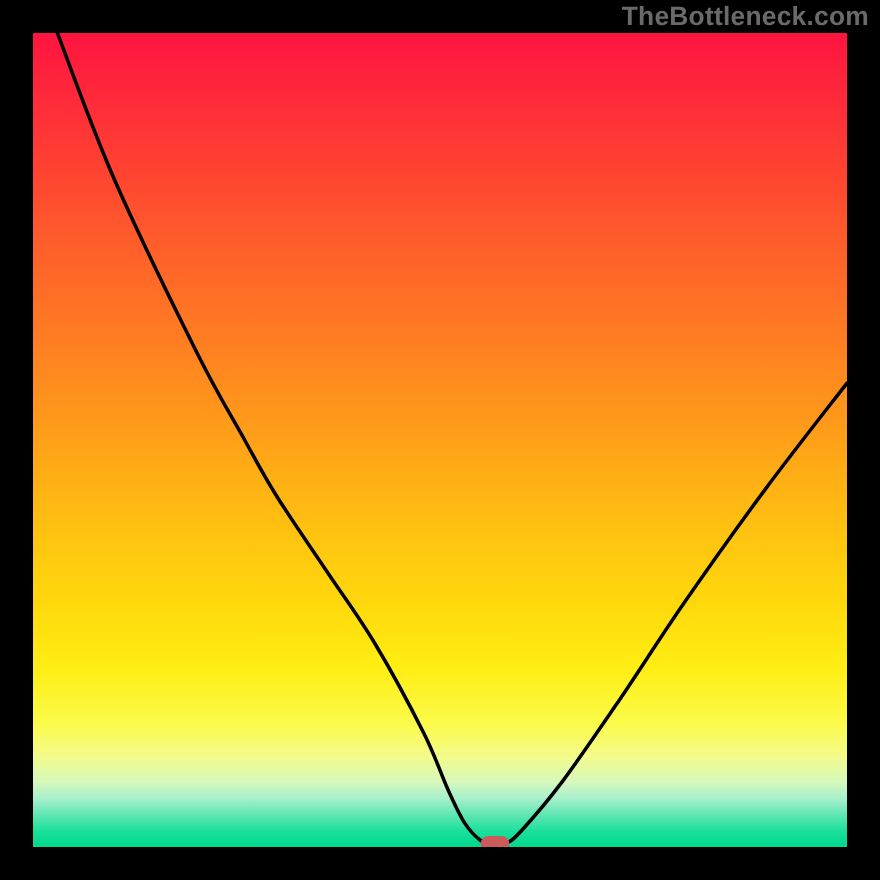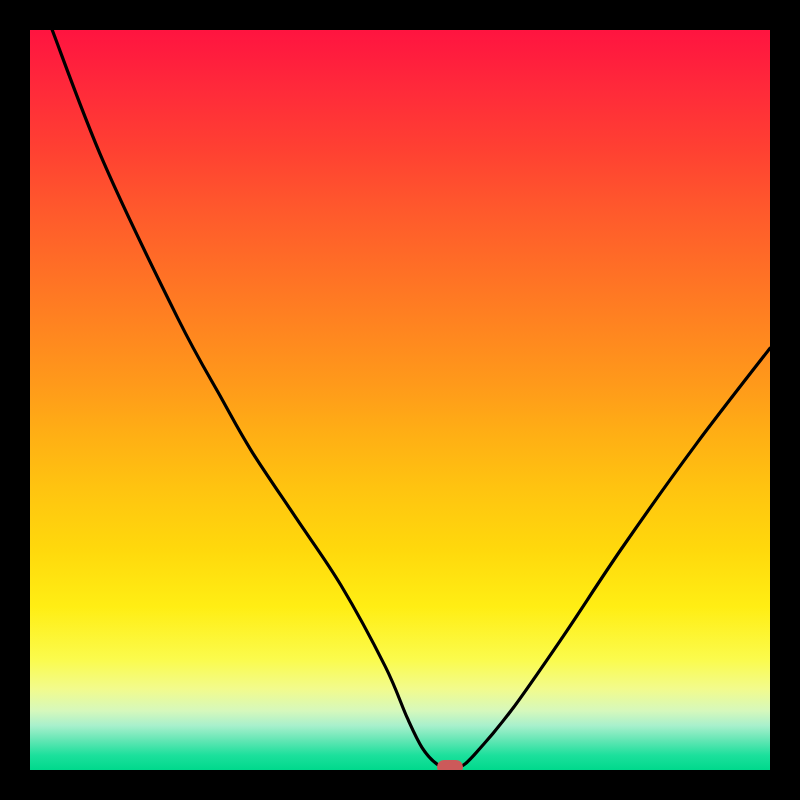--- a/index.html
+++ b/index.html
@@ -66,20 +66,21 @@
   .marker {
     position: absolute;
     background: #cc5a5a;
     border-radius: 8px;
   }
 </style>
 </head>
 <body>
 
 <div class="frame">
+  <div class="watermark">TheBottleneck.com</div>
 
   <div class="plot-area">
     <div class="bg-gradient"></div>
 
     <svg class="curve-svg" viewBox="0 0 740 740" preserveAspectRatio="none">
       <path id="curve-path" fill="none" stroke="#000" stroke-width="3.2" stroke-linejoin="round" stroke-linecap="round" d="M 22.2 0.0 C 30.8 22.2, 53.0 85.1, 74.0 133.2 C 95.0 181.3, 128.3 249.1, 148.0 288.6 C 167.7 328.1, 180.1 347.8, 192.4 370.0 C 204.7 392.2, 209.7 402.1, 222.0 421.8 C 234.3 441.5, 251.6 466.2, 266.4 488.4 C 281.2 510.6, 296.0 530.3, 310.8 555.0 C 325.6 579.7, 344.1 614.2, 355.2 636.4 C 366.3 658.6, 371.2 674.6, 377.4 688.2 C 383.6 701.8, 387.3 710.2, 392.2 717.8 C 397.1 725.4, 402.7 730.9, 407.0 734.1 C 411.3 737.3, 414.4 736.5, 418.1 737.0 C 421.8 737.5, 424.9 739.0, 429.2 737.0 C 433.5 735.1, 435.4 734.6, 444.0 725.2 C 452.6 715.8, 466.2 700.5, 481.0 680.8 C 495.8 661.1, 514.3 633.9, 532.8 606.8 C 551.3 579.7, 569.8 550.1, 592.0 518.0 C 614.2 485.9, 641.3 447.7, 666.0 414.4 C 690.7 381.1, 727.7 334.2, 740.0 318.2"></path>
     </svg>
 
     <div id="marker" class="marker" style="left: 407.32px; top: 730.04px; width: 26px; height: 14px;"></div>
   </div>

